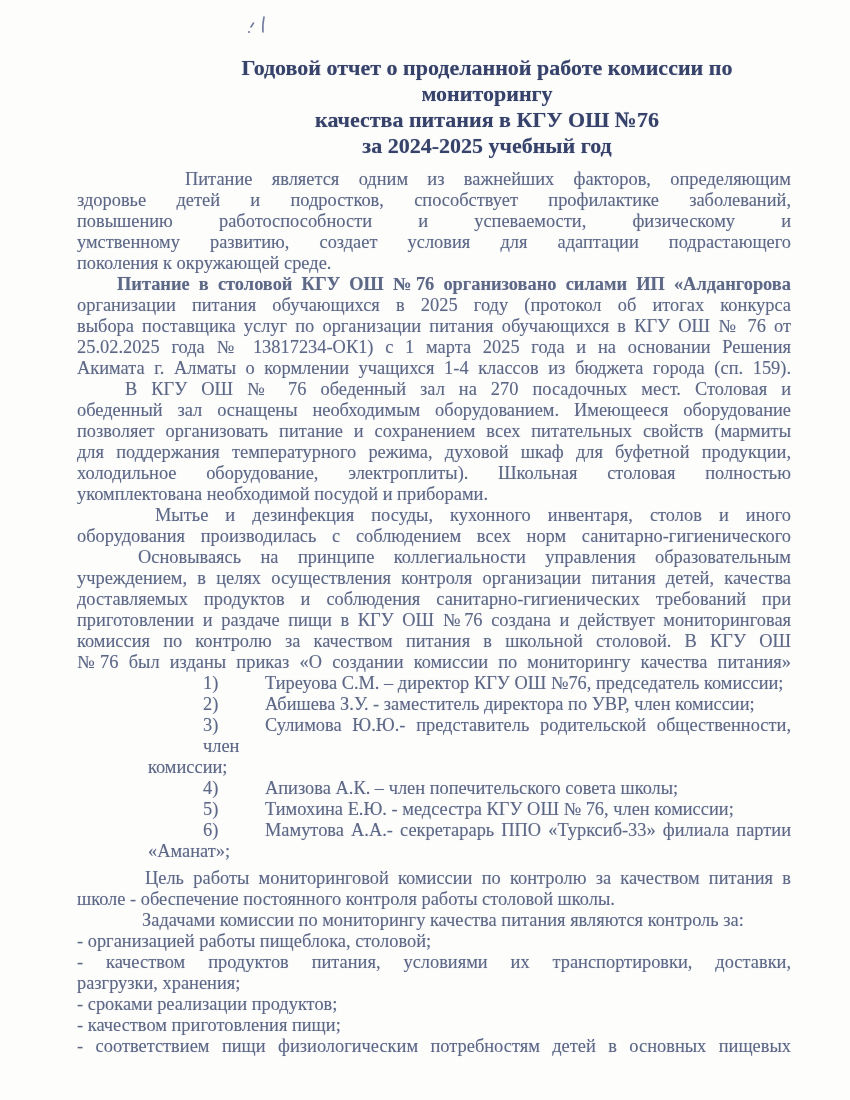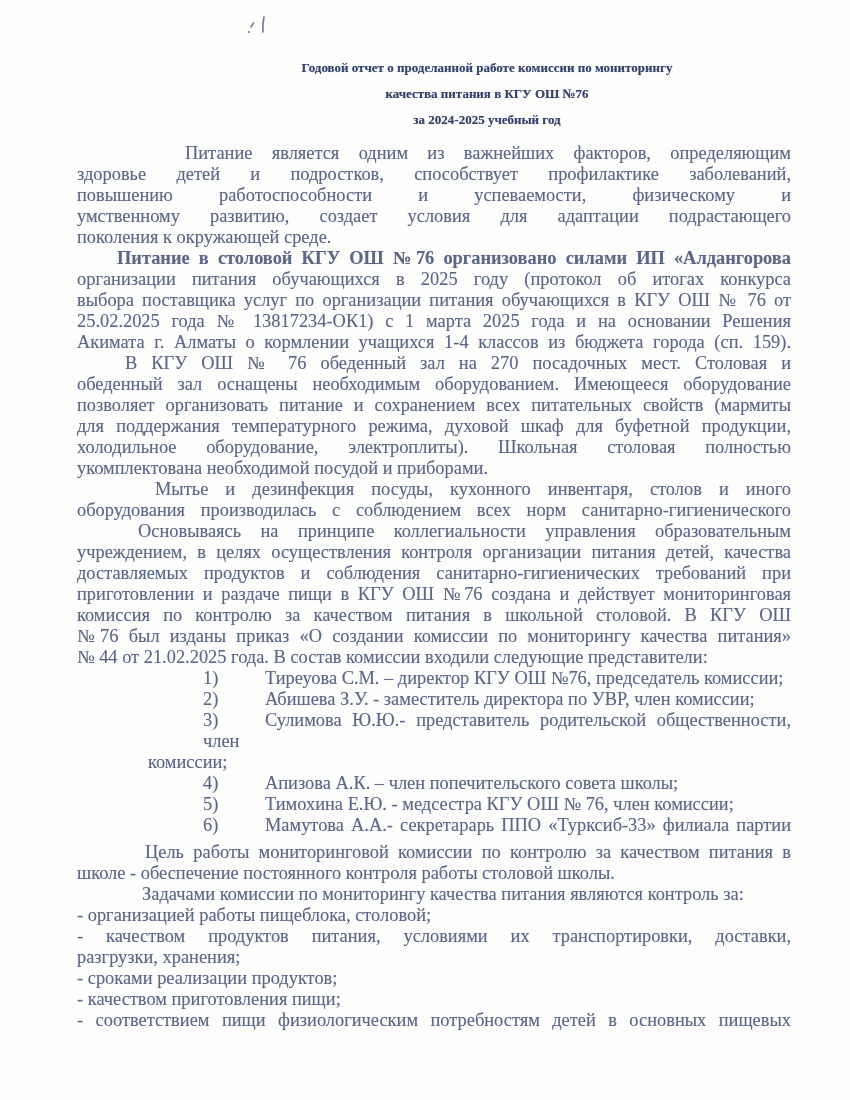--- a/index.html
+++ b/index.html
@@ -15,21 +15,21 @@
   .content{
     position:absolute;top:55px;left:77px;right:59px;
     font-size:18.4px;line-height:21px;
   }
   .ln{min-height:21px;}
   .j{text-align:justify;text-align-last:justify;}
   #title{
     margin-left:106px;
     font-weight:bold;
     color:#36426a;
-    font-size:13px;line-height:26px;
+    font-size:22px;line-height:26px;
     text-shadow:0 0 1px rgba(54,66,106,0.45);
     margin-bottom:10px;
   }
   #title .ln{text-align:center;min-height:26px;}
   .para{margin:0;}
   #p1 .first{padding-left:108px;}
   #p2 .first{padding-left:40px;font-weight:bold;}
   #p3 .first{padding-left:48px;}
   #p4 .first{padding-left:78px;}
   #p5 .first{padding-left:61px;}
@@ -92,21 +92,20 @@
         <div class="ln j">оборудования производилась с соблюдением всех норм санитарно-гигиенического</div>
       </div>
 
     <div id="p5" class="para">
         <div class="ln first j">Основываясь на принципе коллегиальности управления образовательным</div>
         <div class="ln j">учреждением, в целях осуществления контроля организации питания детей, качества</div>
         <div class="ln j">доставляемых продуктов и соблюдения санитарно-гигиенических требований при</div>
         <div class="ln j">приготовлении и раздаче пищи в КГУ ОШ №76 создана и действует мониторинговая</div>
         <div class="ln j">комиссия по контролю за качеством питания в школьной столовой.  В КГУ ОШ</div>
         <div class="ln j">№76 был изданы приказ «О создании комиссии по мониторингу качества питания»</div>
-        <div class="ln">№ 44 от 21.02.2025 года. В состав комиссии входили следующие представители:</div>
       </div>
 
     <div id="commission">
         <div class="li">
           <div class="ln first"><span class="num">1)</span>Тиреуова С.М. – директор КГУ ОШ №76, председатель комиссии;</div>
         </div>
         <div class="li">
           <div class="ln first"><span class="num">2)</span>Абишева З.У. - заместитель директора по УВР, член комиссии;</div>
         </div>
         <div class="li">
@@ -114,20 +113,21 @@
           <div class="ln">комиссии;</div>
         </div>
         <div class="li">
           <div class="ln first"><span class="num">4)</span>Апизова А.К. – член попечительского совета школы;</div>
         </div>
         <div class="li">
           <div class="ln first"><span class="num">5)</span>Тимохина Е.Ю. - медсестра КГУ ОШ № 76, член комиссии;</div>
         </div>
         <div class="li">
           <div class="ln first j"><span class="num">6)</span>Мамутова А.А.- секретарарь ППО «Турксиб-33» филиала партии</div>
+          <div class="ln">«Аманат»;</div>
         </div>
       </div>
 
     <div id="p6" class="para">
         <div class="ln first j">Цель работы мониторинговой комиссии по контролю за качеством питания в</div>
         <div class="ln">школе - обеспечение постоянного контроля работы столовой школы.</div>
       </div>
 
     <div id="p7" class="para">
         <div class="ln first">Задачами комиссии по мониторингу качества питания являются контроль за:</div>

